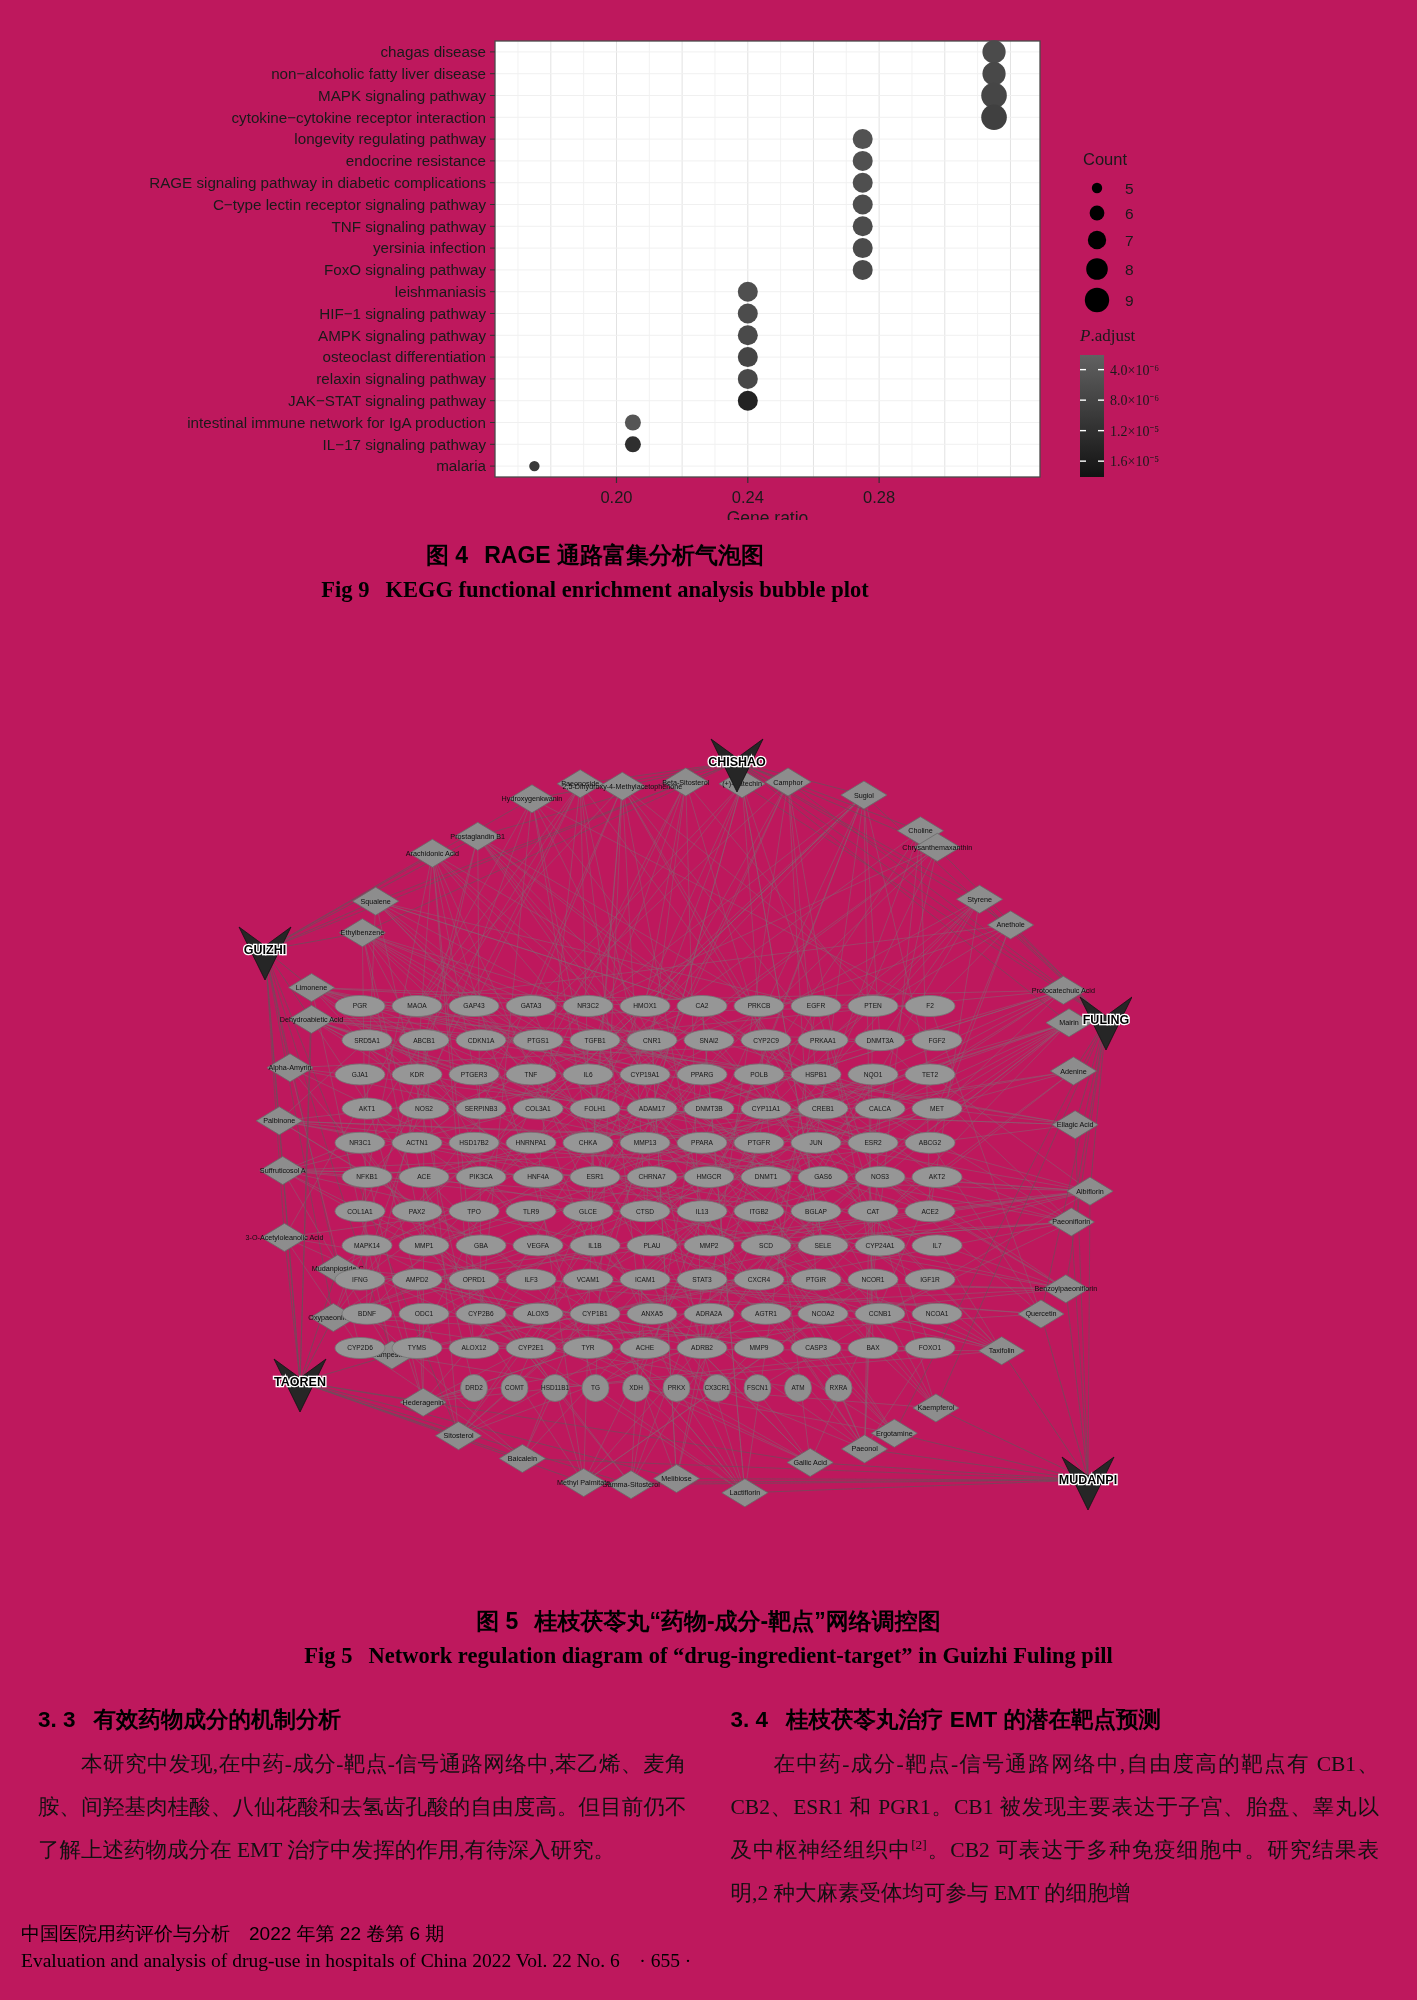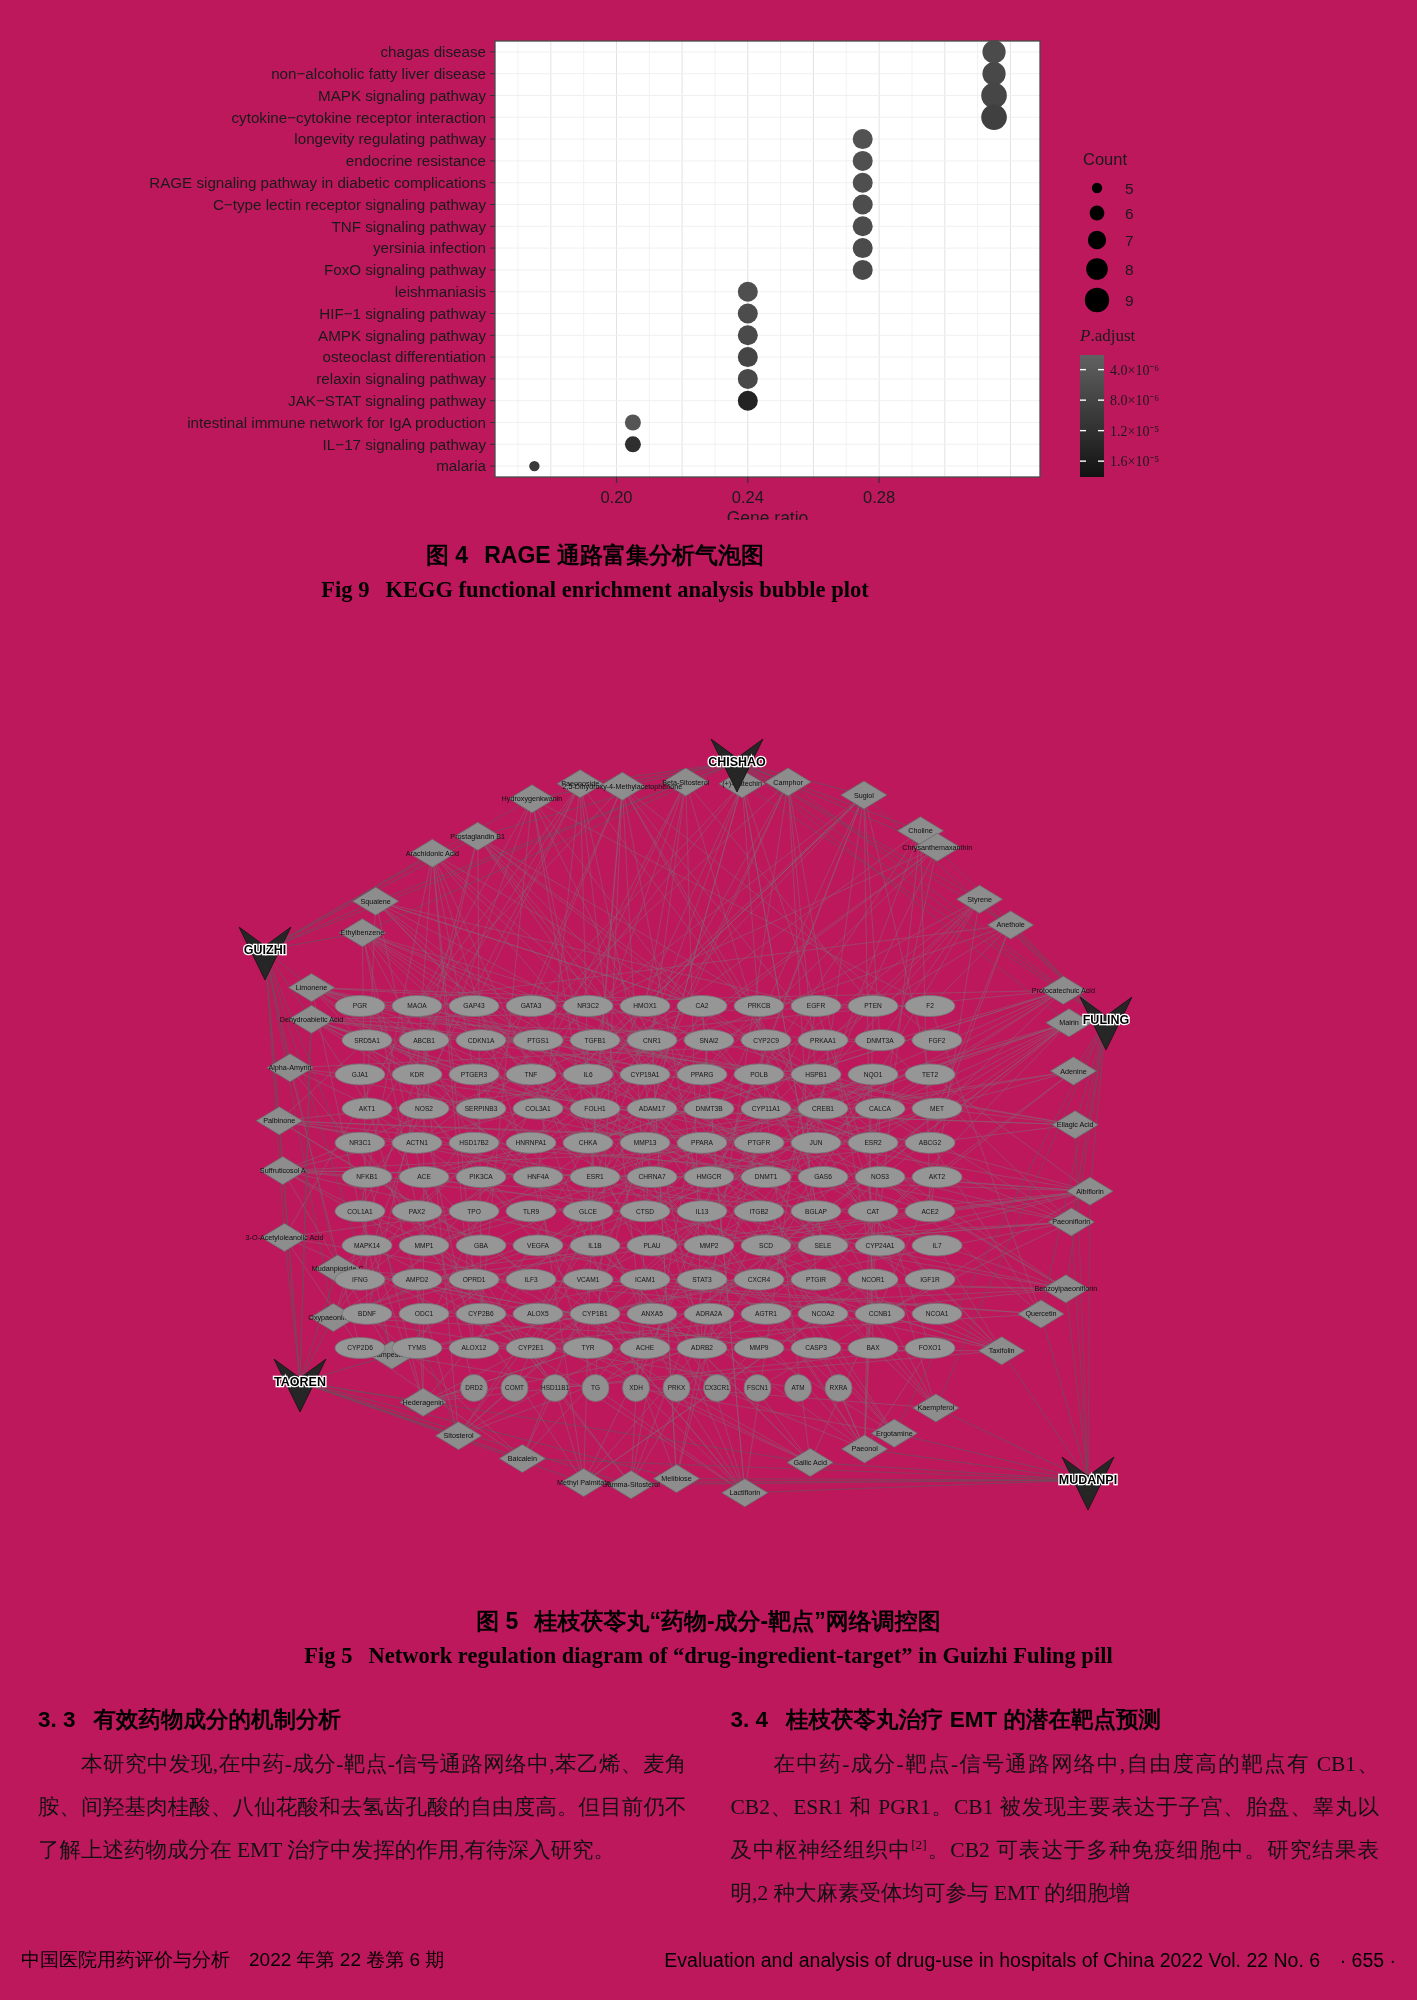--- a/index.html
+++ b/index.html
@@ -12,23 +12,23 @@
   .caption-block5{width:100%;text-align:center;margin-top:50px;}
   .cap-num{margin-right:16px;}
   .net-wrap{margin:112px 0 0 232px;}
   .text-cols{display:flex;gap:44px;padding:0 38px;margin-top:30px;}
   .col{width:672px;}
   .sec-head{font-family:"Liberation Sans", sans-serif;font-weight:bold;font-size:22.5px;color:#000;margin:0 0 8px 0;}
   .sec-head .num{margin-right:18px;}
   .col p{font-size:21.5px;line-height:2.0;text-align:justify;text-indent:2em;margin:0;}
   sup{font-size:0.62em;}
   .footer{position:absolute;left:0;right:0;bottom:26px;display:flex;justify-content:space-between;
-          padding:0 21px;font-size:19.5px;color:#000;}
+          padding:0 21px;font-size:19.5px;color:#000;flex-direction:column;}
   .footer .f-left{font-family:"Liberation Sans", sans-serif;font-size:19px;}
-  .footer .f-right{font-family:Liberation Sans, sans-serif;}
+  .footer .f-right{font-family:Liberation Serif, serif;}
   svg text{user-select:none;}
 </style>
 </head>
 <body>
 
 <div class="page">
 
   <div class="chart-wrap" id="bubble-chart"><svg width="1030" height="495" viewBox="0 0 1030 495">
         <rect x="345" y="16" width="545" height="436" fill="#ffffff" stroke="none"></rect>
         <g>

